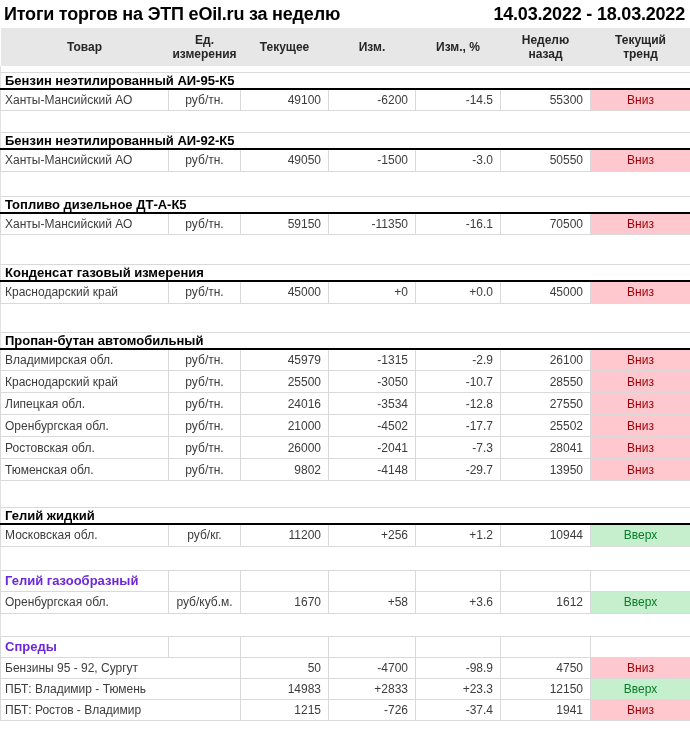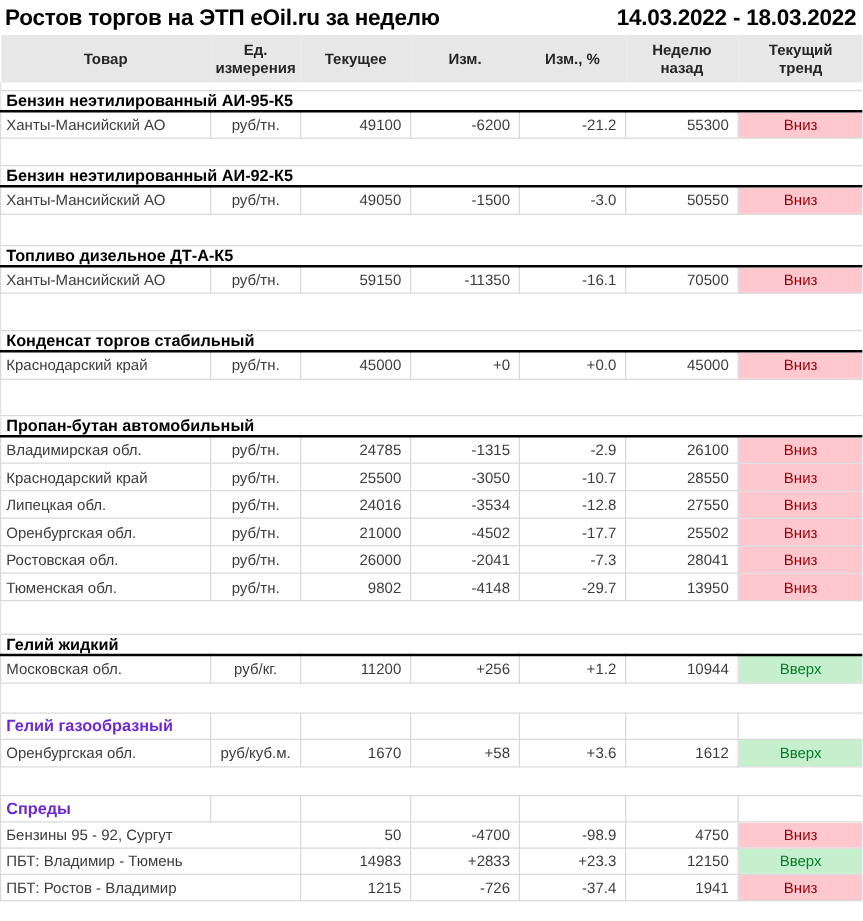--- a/index.html
+++ b/index.html
@@ -37,21 +37,21 @@
   td.pos{color:var(--positive);}
   td.trend{text-align:center;}
   td.trend.down{background:var(--trend-down-bg);color:var(--trend-down-text);}
   td.trend.up{background:var(--trend-up-bg);color:var(--trend-up-text);}
 </style>
 </head>
 <body>
 
 <div class="report">
   <div class="titlebar">
-    <div class="t">Ростов торгов на ЭТП eOil.ru за неделю</div>
+    <div class="t">Итоги торгов на ЭТП eOil.ru за неделю</div>
     <div class="t">14.03.2022 - 18.03.2022</div>
   </div>
   <table>
     <colgroup>
         <col style="width: 168px;">
         <col style="width: 72px;">
         <col style="width: 88px;">
         <col style="width: 87px;">
         <col style="width: 85px;">
         <col style="width: 90px;">
@@ -76,21 +76,21 @@
           <td colspan="7"></td>
         </tr>
         <tr class="sec-underline" style="height: 16px;">
           <td class="sec-title-cell" colspan="7">Бензин неэтилированный АИ-95-К5</td>
         </tr>
         <tr class="data" style="height: 22px;">
           <td class="product">Ханты-Мансийский АО</td>
           <td class="unit">руб/тн.</td>
           <td class="num">49100</td>
           <td class="num neg">-6200</td>
-          <td class="num neg">-21.2</td>
+          <td class="num neg">-14.5</td>
           <td class="num">55300</td>
           <td class="trend down">Вниз</td>
         </tr>
         <tr class="spacer" style="height: 22px;">
           <td colspan="7"></td>
         </tr>
         <tr class="sec-underline" style="height: 16px;">
           <td class="sec-title-cell" colspan="7">Бензин неэтилированный АИ-92-К5</td>
         </tr>
         <tr class="data" style="height: 22px;">
@@ -114,41 +114,41 @@
           <td class="num">59150</td>
           <td class="num neg">-11350</td>
           <td class="num neg">-16.1</td>
           <td class="num">70500</td>
           <td class="trend down">Вниз</td>
         </tr>
         <tr class="spacer" style="height: 30px;">
           <td colspan="7"></td>
         </tr>
         <tr class="sec-underline" style="height: 16px;">
-          <td class="sec-title-cell" colspan="7">Конденсат торгов стабильный</td>
+          <td class="sec-title-cell" colspan="7">Конденсат газовый измерения</td>
         </tr>
         <tr class="data" style="height: 22px;">
           <td class="product">Краснодарский край</td>
           <td class="unit">руб/тн.</td>
           <td class="num">45000</td>
           <td class="num">+0</td>
           <td class="num">+0.0</td>
           <td class="num">45000</td>
           <td class="trend down">Вниз</td>
         </tr>
         <tr class="spacer" style="height: 29px;">
           <td colspan="7"></td>
         </tr>
         <tr class="sec-underline" style="height: 16px;">
           <td class="sec-title-cell" colspan="7">Пропан-бутан автомобильный</td>
         </tr>
         <tr class="data" style="height: 22px;">
           <td class="product">Владимирская обл.</td>
           <td class="unit">руб/тн.</td>
-          <td class="num">24785</td>
+          <td class="num">45979</td>
           <td class="num neg">-1315</td>
           <td class="num neg">-2.9</td>
           <td class="num">26100</td>
           <td class="trend down">Вниз</td>
         </tr>
         <tr class="data" style="height: 22px;">
           <td class="product">Краснодарский край</td>
           <td class="unit">руб/тн.</td>
           <td class="num">25500</td>
           <td class="num neg">-3050</td>

